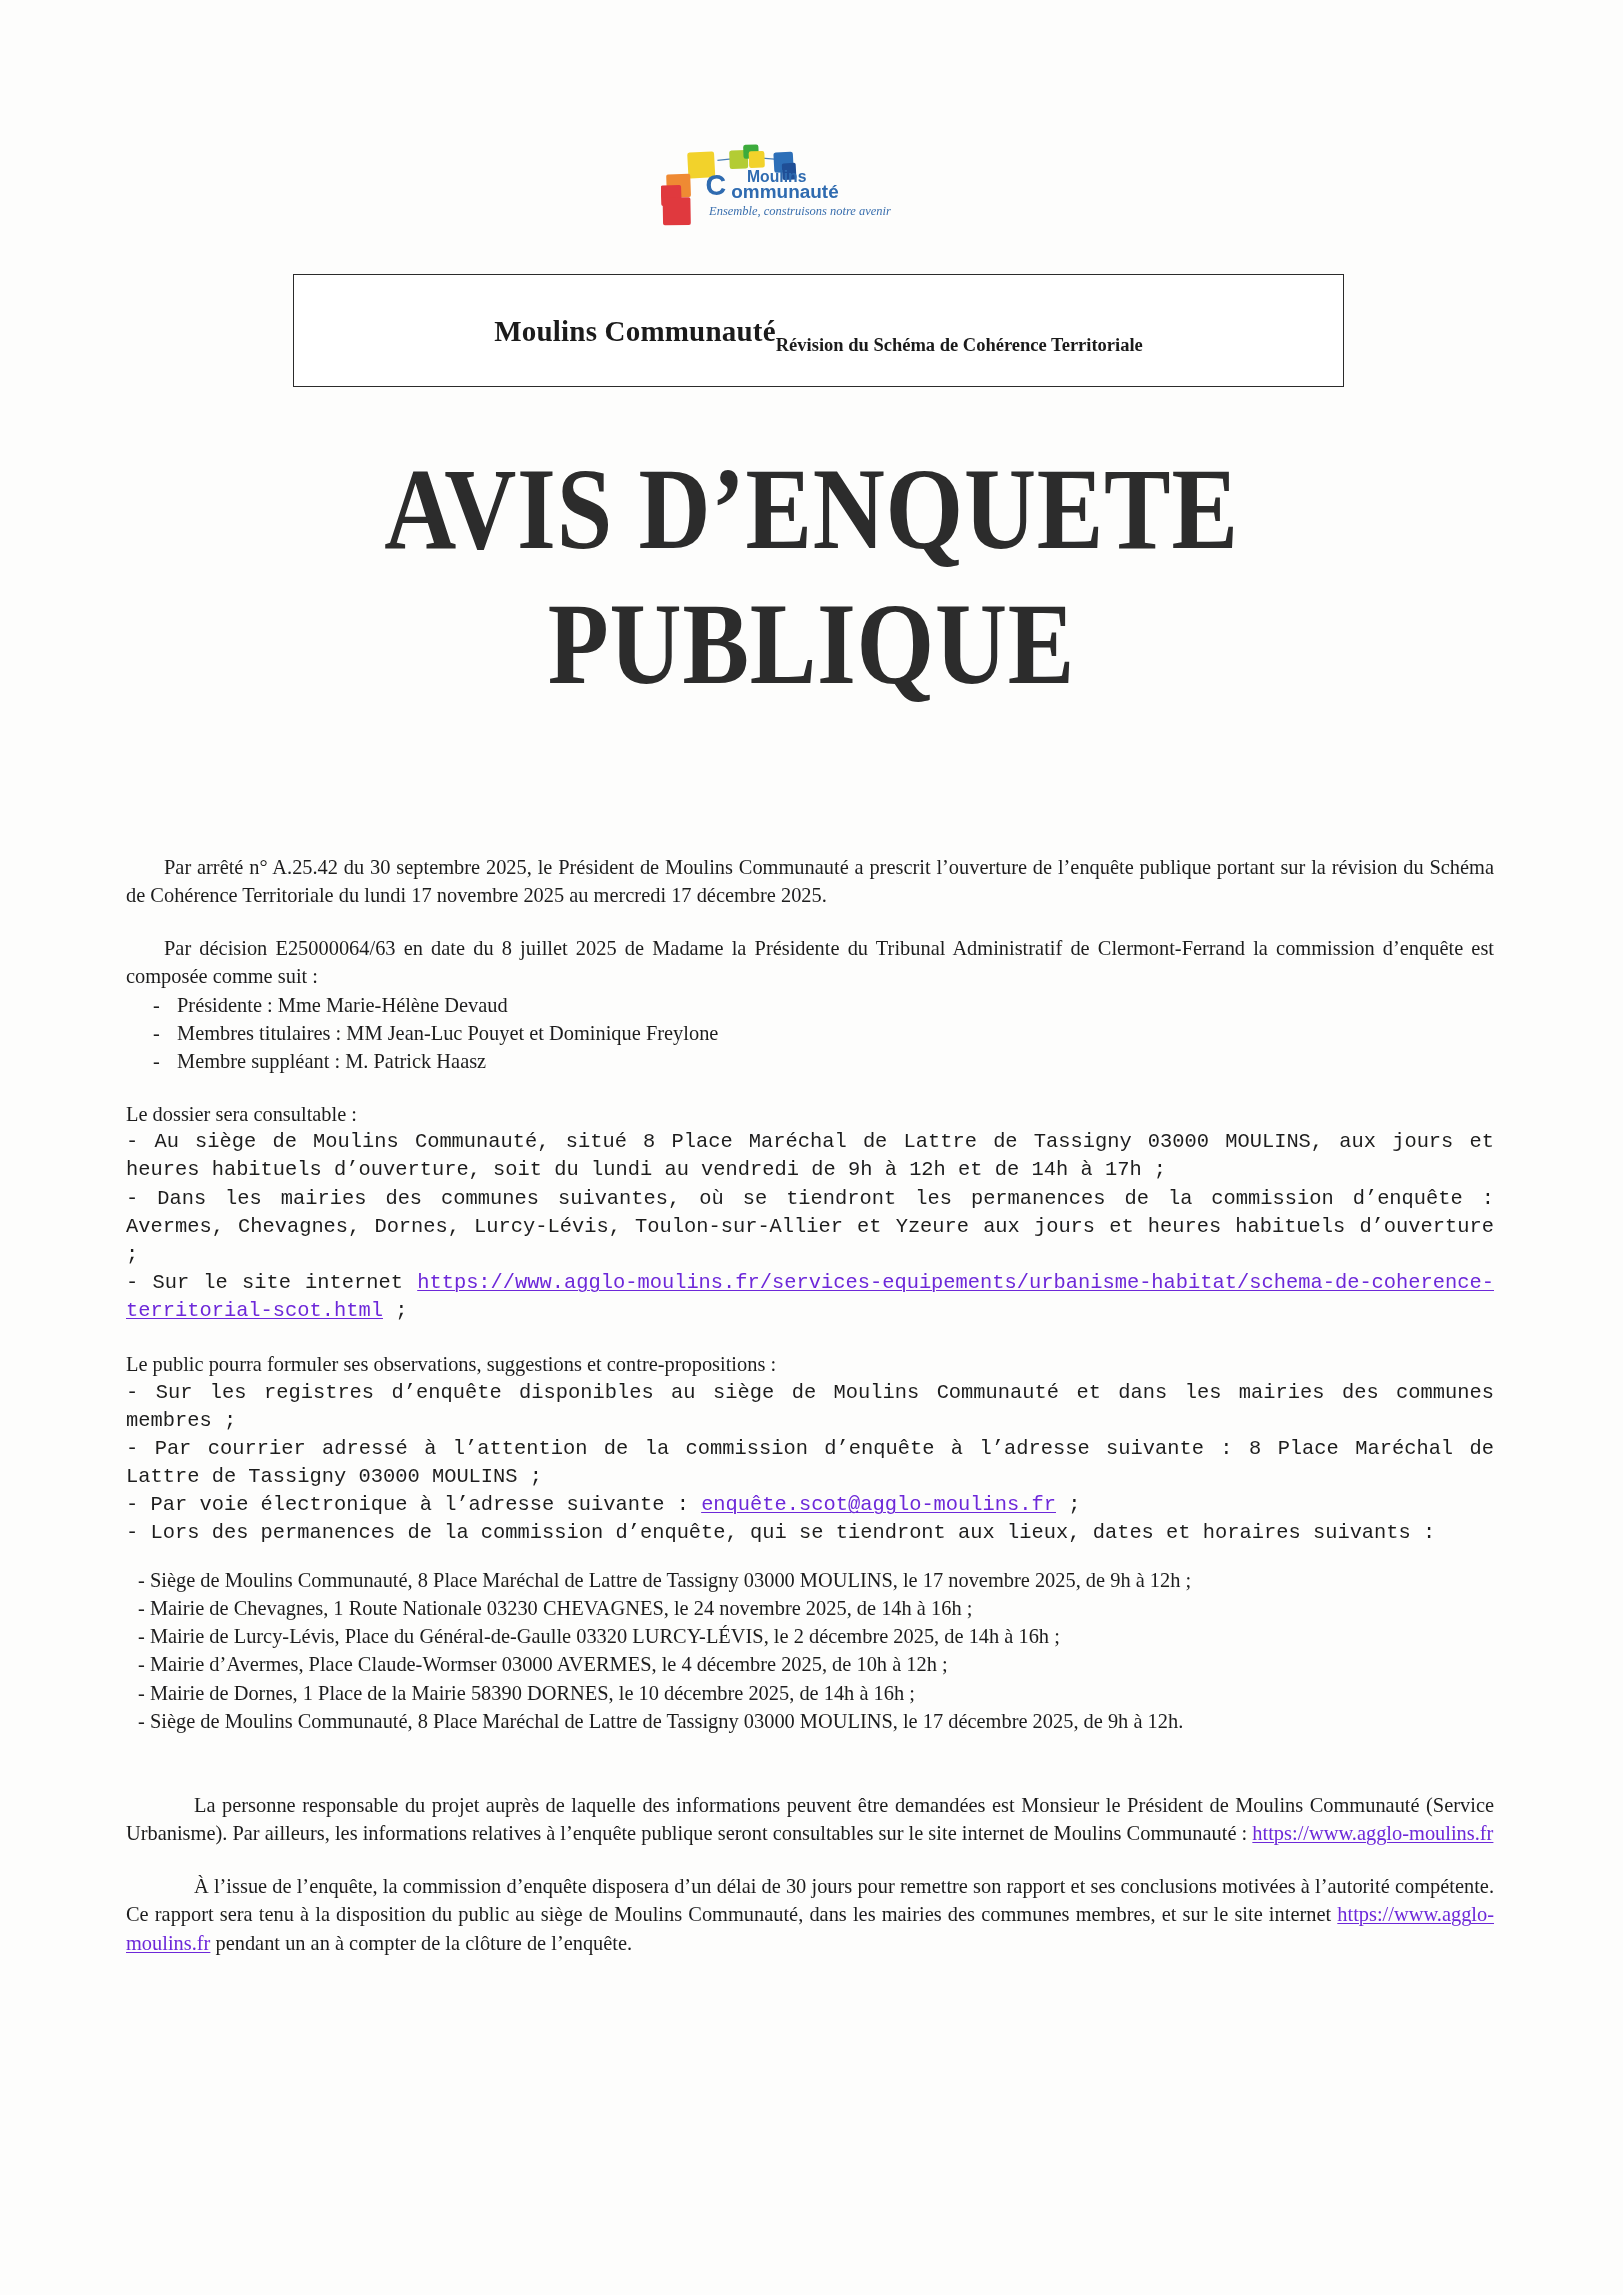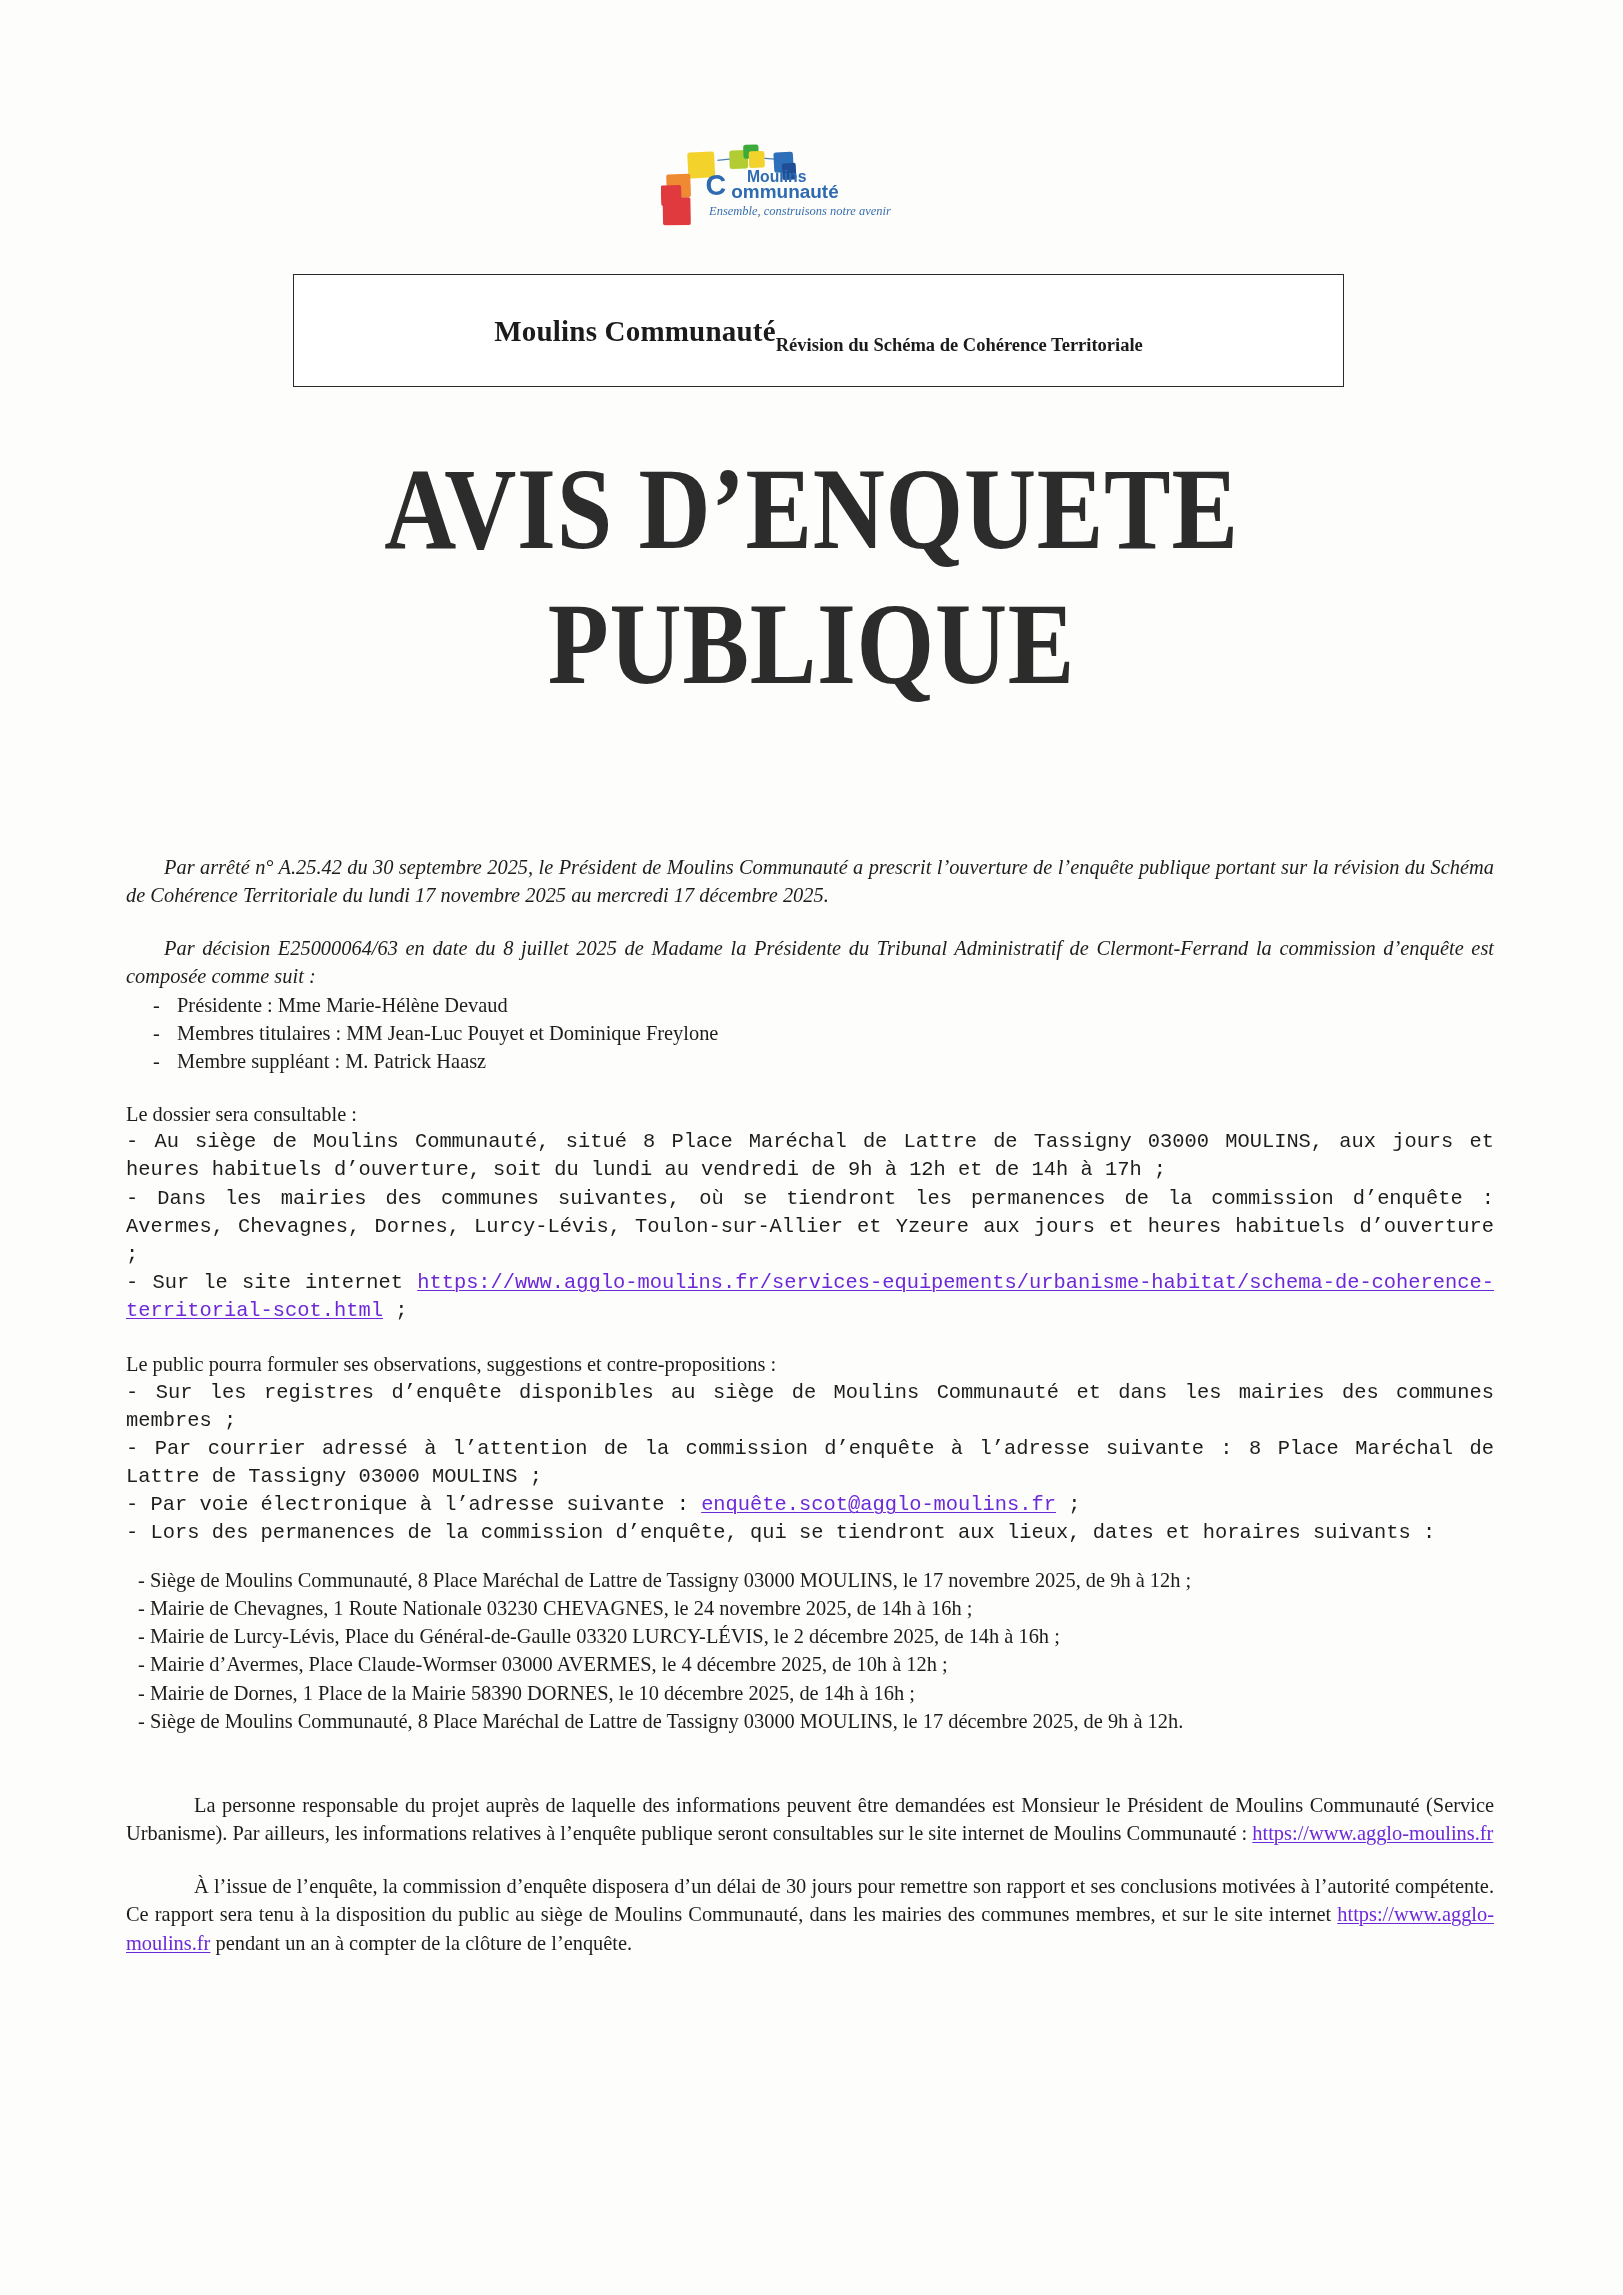--- a/index.html
+++ b/index.html
@@ -81,21 +81,21 @@
     position: absolute;
     left: 126px;
     top: 853px;
     width: 1368px;
     font-size: 20.4px;
     line-height: 1.38;
     text-align: justify;
     color: #1d1d1d;
   }
   .para { margin: 0 0 0 0; text-align: justify; }
-  .para.indent { text-indent: 38px; font-style: italic; }
+  .para.indent { text-indent: 38px; }
   .para.indent-big { text-indent: 68px; font-family: Liberation Serif, serif; }
   .gap-sm { height: 18.5px; }
   .gap-md { height: 25px; }
   .gap-xl { height: 56px; }
 
   .dash-list { margin: 0; padding: 0; list-style: none; }
   .dash-list li {
     position: relative;
     padding-left: 51px;
     text-align: left;

